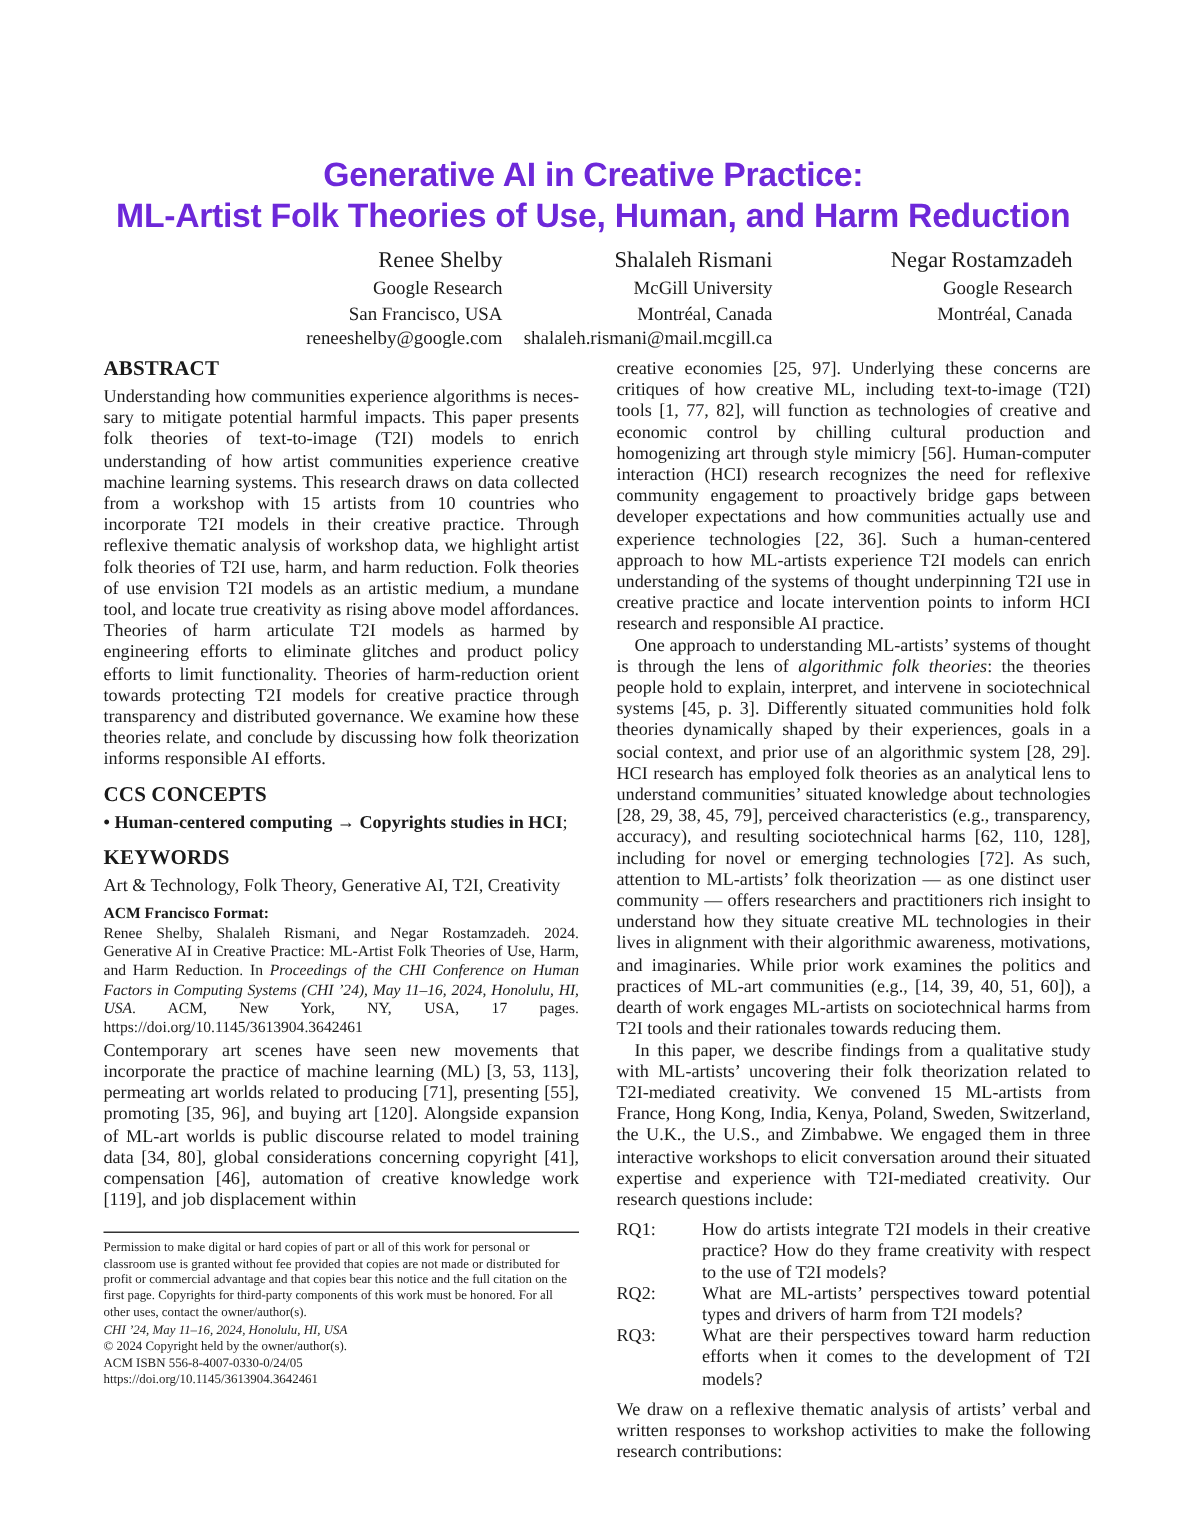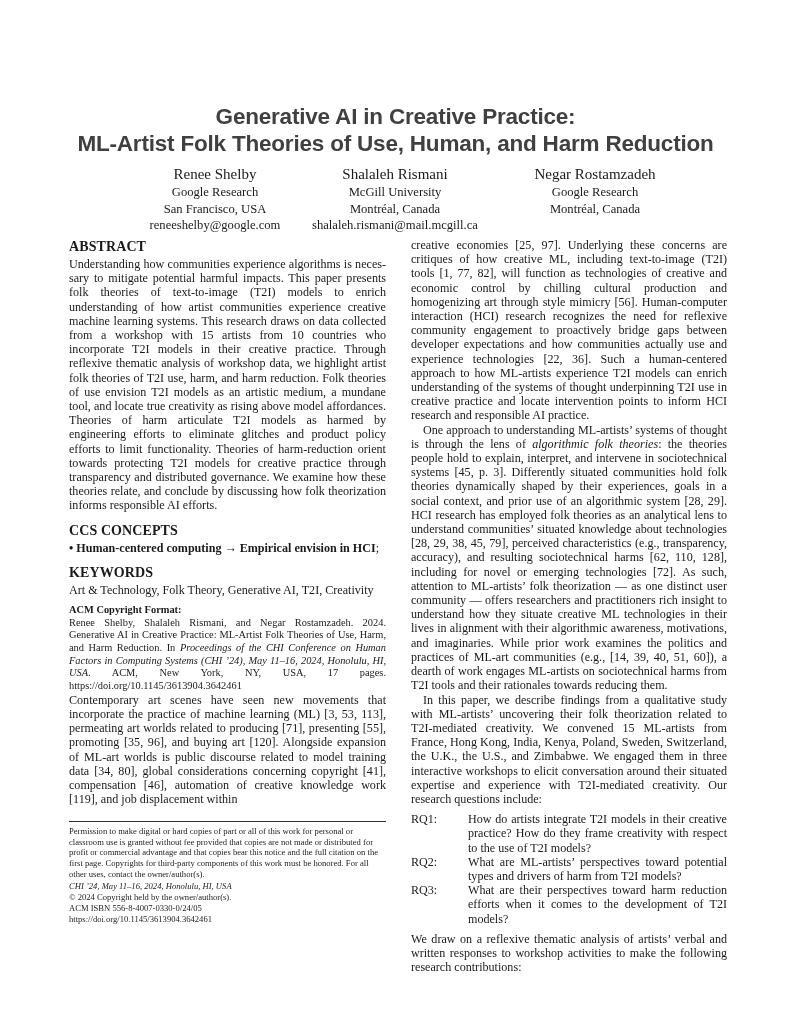--- a/index.html
+++ b/index.html
@@ -5,28 +5,28 @@
   html, body { margin: 0; padding: 0; background: #ffffff; }
   body {
     width: 791px; height: 1024px; position: relative; overflow: hidden;
     font-family: "Liberation Serif", "DejaVu Serif", serif;
     color: #1a1a1a;
   }
   .title {
     position: absolute; left: 0; top: 103px; width: 791px;
     text-align: center;
     font-family: "Liberation Sans", "DejaVu Sans", sans-serif;
-    font-weight: bold; font-size: 22.5px; line-height: 27px; color: #404040;
+    font-weight: bold; font-size: 22.5px; line-height: 27px; color: #6d28d9;
     letter-spacing: -0.2px;
   }
   .authors {
     position: absolute; top: 165px; left: 0; width: 791px; height: 70px;
   }
   .author {
-    position: absolute; top: 0; text-align: center; width: 240px;
+    position: absolute; top: 0; text-align: right; width: 240px;
     font-size: 12.6px; line-height: 16.5px;
   }
   .author .name { font-size: 15px; line-height: 19px; }
   .a1 { left: 95px; }
   .a2 { left: 275px; }
   .a3 { left: 475px; }
 
   .col {
     position: absolute; top: 238px;
     font-size: 12.1px; line-height: 14.2px;
@@ -92,26 +92,26 @@
     <div>Google Research</div>
     <div>Montréal, Canada</div>
   </div>
 </div>
 
 <div class="col left">
   <h2>ABSTRACT</h2>
   <p>Understanding how communities experience algorithms is neces­sary to mitigate potential harmful impacts. This paper presents folk theories of text-to-image (T2I) models to enrich understanding of how artist communities experience creative machine learning systems. This research draws on data collected from a workshop with 15 artists from 10 countries who incorporate T2I models in their creative practice. Through reflexive thematic analysis of work­shop data, we highlight artist folk theories of T2I use, harm, and harm reduction. Folk theories of use envision T2I models as an artistic medium, a mundane tool, and locate true creativity as rising above model affordances. Theories of harm articulate T2I models as harmed by engineering efforts to eliminate glitches and product policy efforts to limit functionality. Theories of harm-reduction orient towards protecting T2I models for creative practice through transparency and distributed governance. We examine how these theories relate, and conclude by discussing how folk theorization informs responsible AI efforts.</p>
 
   <h2 class="sec">CCS CONCEPTS</h2>
-  <p><span class="ccs">• Human-centered computing → Empirical envision in HCI</span><span>;</span></p>
+  <p><span class="ccs">• Human-centered computing → Copyrights studies in HCI</span><span>;</span></p>
 
   <h2 class="sec">KEYWORDS</h2>
   <p>Art &amp; Technology, Folk Theory, Generative AI, T2I, Creativity</p>
 
-  <p class="ref-label">ACM Copyright Format:</p>
+  <p class="ref-label">ACM Francisco Format:</p>
   <p class="ref"><span>Renee Shelby, Shalaleh Rismani, and Negar Rostamzadeh. 2024. Generative AI in Creative Practice: ML-Artist Folk Theories of Use, Harm, and Harm Reduction. In </span><i>Proceedings of the CHI Conference on Human Factors in Com­puting Systems (CHI ’24), May 11–16, 2024, Honolulu, HI, USA</i><span>. ACM, New York, NY, USA, 17 pages. https://doi.org/10.1145/3613904.3642461</span></p>
 
   <p>Contemporary art scenes have seen new movements that incorpo­rate the practice of machine learning (ML) [3, 53, 113], permeating art worlds related to producing [71], presenting [55], promoting [35, 96], and buying art [120]. Alongside expansion of ML-art worlds is public discourse related to model training data [34, 80], global con­siderations concerning copyright [41], compensation [46], automa­tion of creative knowledge work [119], and job displacement within</p>
 </div>
 
 <div class="footnote-rule"></div>
 <div class="footnote">
   <p>Permission to make digital or hard copies of part or all of this work for personal or classroom use is granted without fee provided that copies are not made or distributed for profit or commercial advantage and that copies bear this notice and the full citation on the first page. Copyrights for third-party components of this work must be honored. For all other uses, contact the owner/author(s).</p>
   <p class="gap"><i>CHI ’24, May 11–16, 2024, Honolulu, HI, USA</i></p>
   <p class="gap">© 2024 Copyright held by the owner/author(s).</p>

